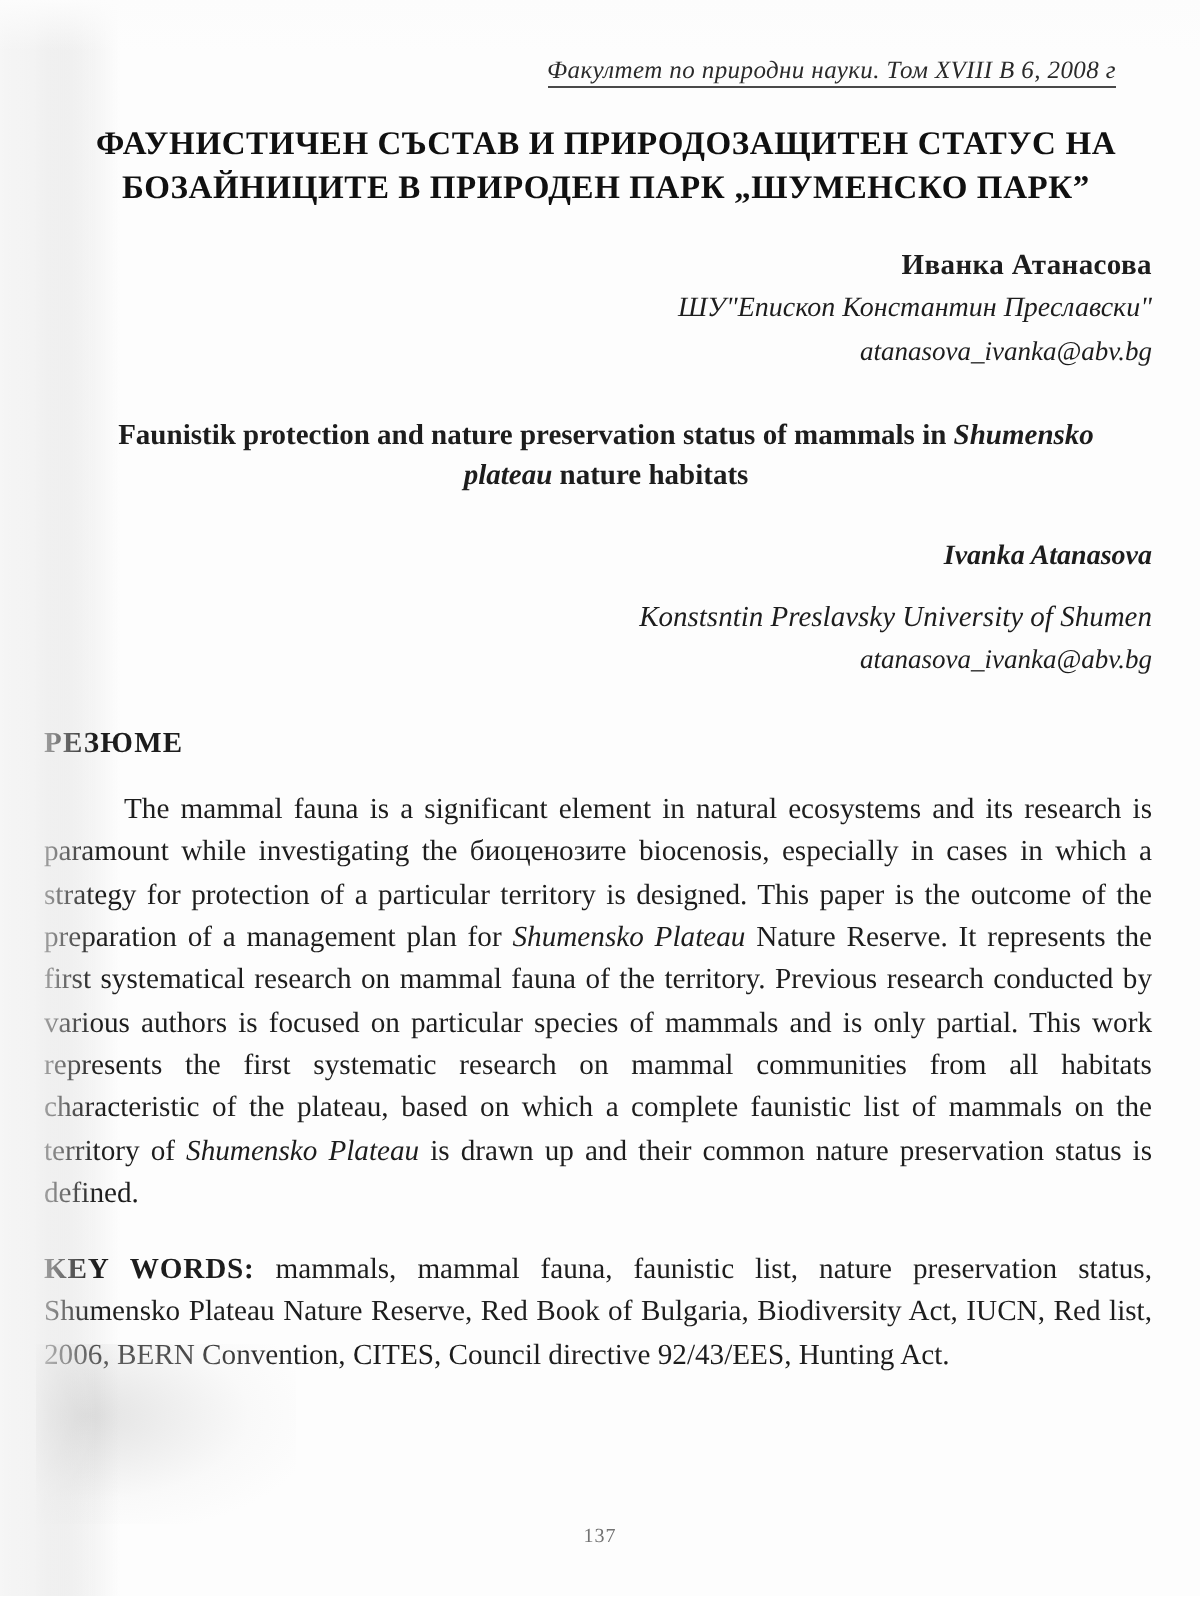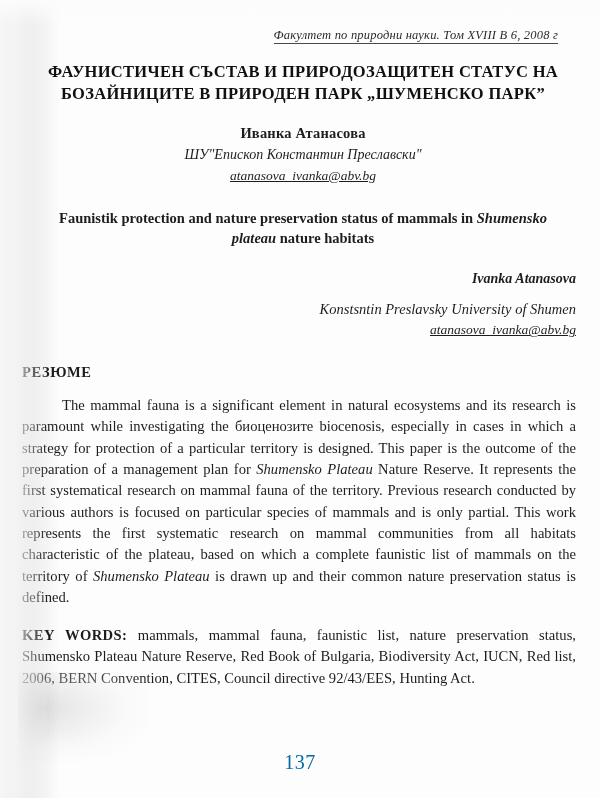--- a/index.html
+++ b/index.html
@@ -105,38 +105,37 @@
     font-size: 16.5px;
     line-height: 1.33;
     letter-spacing: 0.3px;
     margin-top: 18px;
     padding: 0 6px;
     color: #101010;
   }
 
   
   .author-block {
-    text-align: center;
+    text-align: right;
     margin-top: 19px;
     line-height: 1.34;
   }
   .author-name-bg {
     font-weight: bold;
     font-size: 14.5px;
     letter-spacing: 0.2px;
   }
   .affiliation-bg {
     font-style: italic;
     font-size: 14px;
     margin-top: 3px;
   }
   .email {
     font-style: italic;
     font-size: 13.5px;
-    text-decoration: underline;
     margin-top: 2px;
     color: #1d1d1d;
   }
 
   
   .title-en {
     text-align: center;
     font-weight: bold;
     font-size: 14.5px;
     line-height: 1.36;
@@ -195,23 +194,23 @@
   }
 
   
   .folio {
     position: absolute;
     z-index: 3;
     left: 0;
     right: 0;
     bottom: 24px;
     text-align: center;
-    font-size: 20px;
+    font-size: 10px;
     letter-spacing: 0.5px;
-    color: #0369a1;
+    color: #737373;
   }
 </style>
 </head>
 <body>
 
 <div class="page">
 
   <div class="gutter-shadow"></div>
   <div class="gutter-fade"></div>
   <div class="top-fade"></div>

